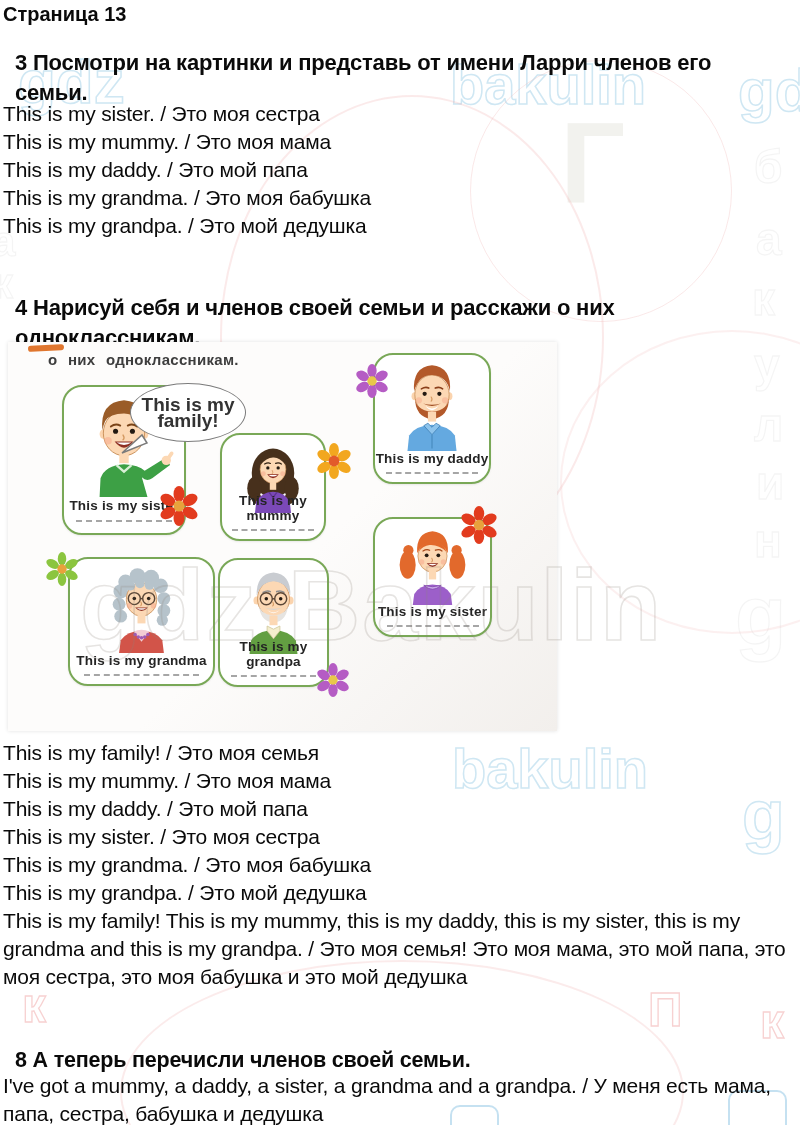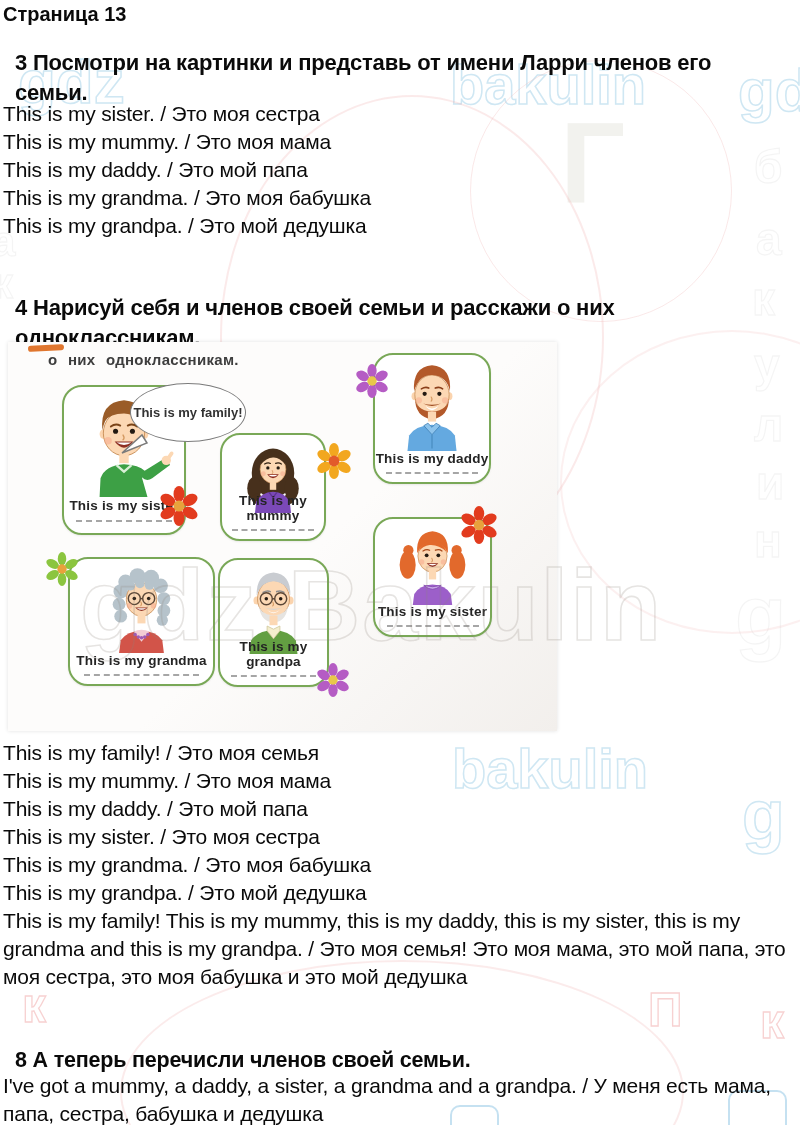--- a/index.html
+++ b/index.html
@@ -30,22 +30,22 @@
   .scan{position:absolute;left:8px;top:342px;width:549px;height:389px;z-index:1;
         background:linear-gradient(135deg,#fdfcfb 55%,#f2efec 100%);
         box-shadow:0 0 4px rgba(0,0,0,0.12);}
   .scan-top-text{position:absolute;left:40px;top:9px;font-size:15px;font-weight:700;color:#3d3d3d;word-spacing:6px;letter-spacing:0.3px;}
   .orange-dash{position:absolute;left:20px;top:3px;width:36px;height:6px;background:#e0762e;border-radius:3px;transform:rotate(-3deg);}
   .card{position:absolute;background:#fff;border:2.5px solid #79a857;border-radius:20px;box-shadow:0 1px 2px rgba(0,0,0,0.08);}
   .card svg{position:absolute;left:0;top:2px;width:100%;}
   .card-cap{position:absolute;left:0;bottom:16px;width:100%;text-align:center;font-size:13.5px;font-weight:700;color:#242424;letter-spacing:0.2px;}
   .card-dash{position:absolute;left:10%;bottom:8px;width:80%;border-top:2px dashed #a6a6a6;}
   .bubble{position:absolute;left:122px;top:41px;width:114px;height:57px;background:#fff;border:1.6px solid #7b7b7b;
-          border-radius:50%;display:flex;align-items:center;justify-content:center;
-          font-size:13px;line-height:16px;font-weight:700;color:#333;z-index:4;}
+          border-radius:50%;display:flex;align-items:center;justify-content:center;text-align:center;
+          font-size:19px;line-height:16px;font-weight:700;color:#333;z-index:4;}
   .bubble-tail{position:absolute;left:112px;top:91px;z-index:4;}
   .flower{position:absolute;z-index:5;}
 </style>
 </head>
 <body>
 
 <div class="page">
 
   <div class="wm wm-blue" style="left:18px;top:46px;font-size:62px;">gdz</div>
   <div class="wm wm-blue" style="left:450px;top:52px;font-size:56px;">bakulin</div>

